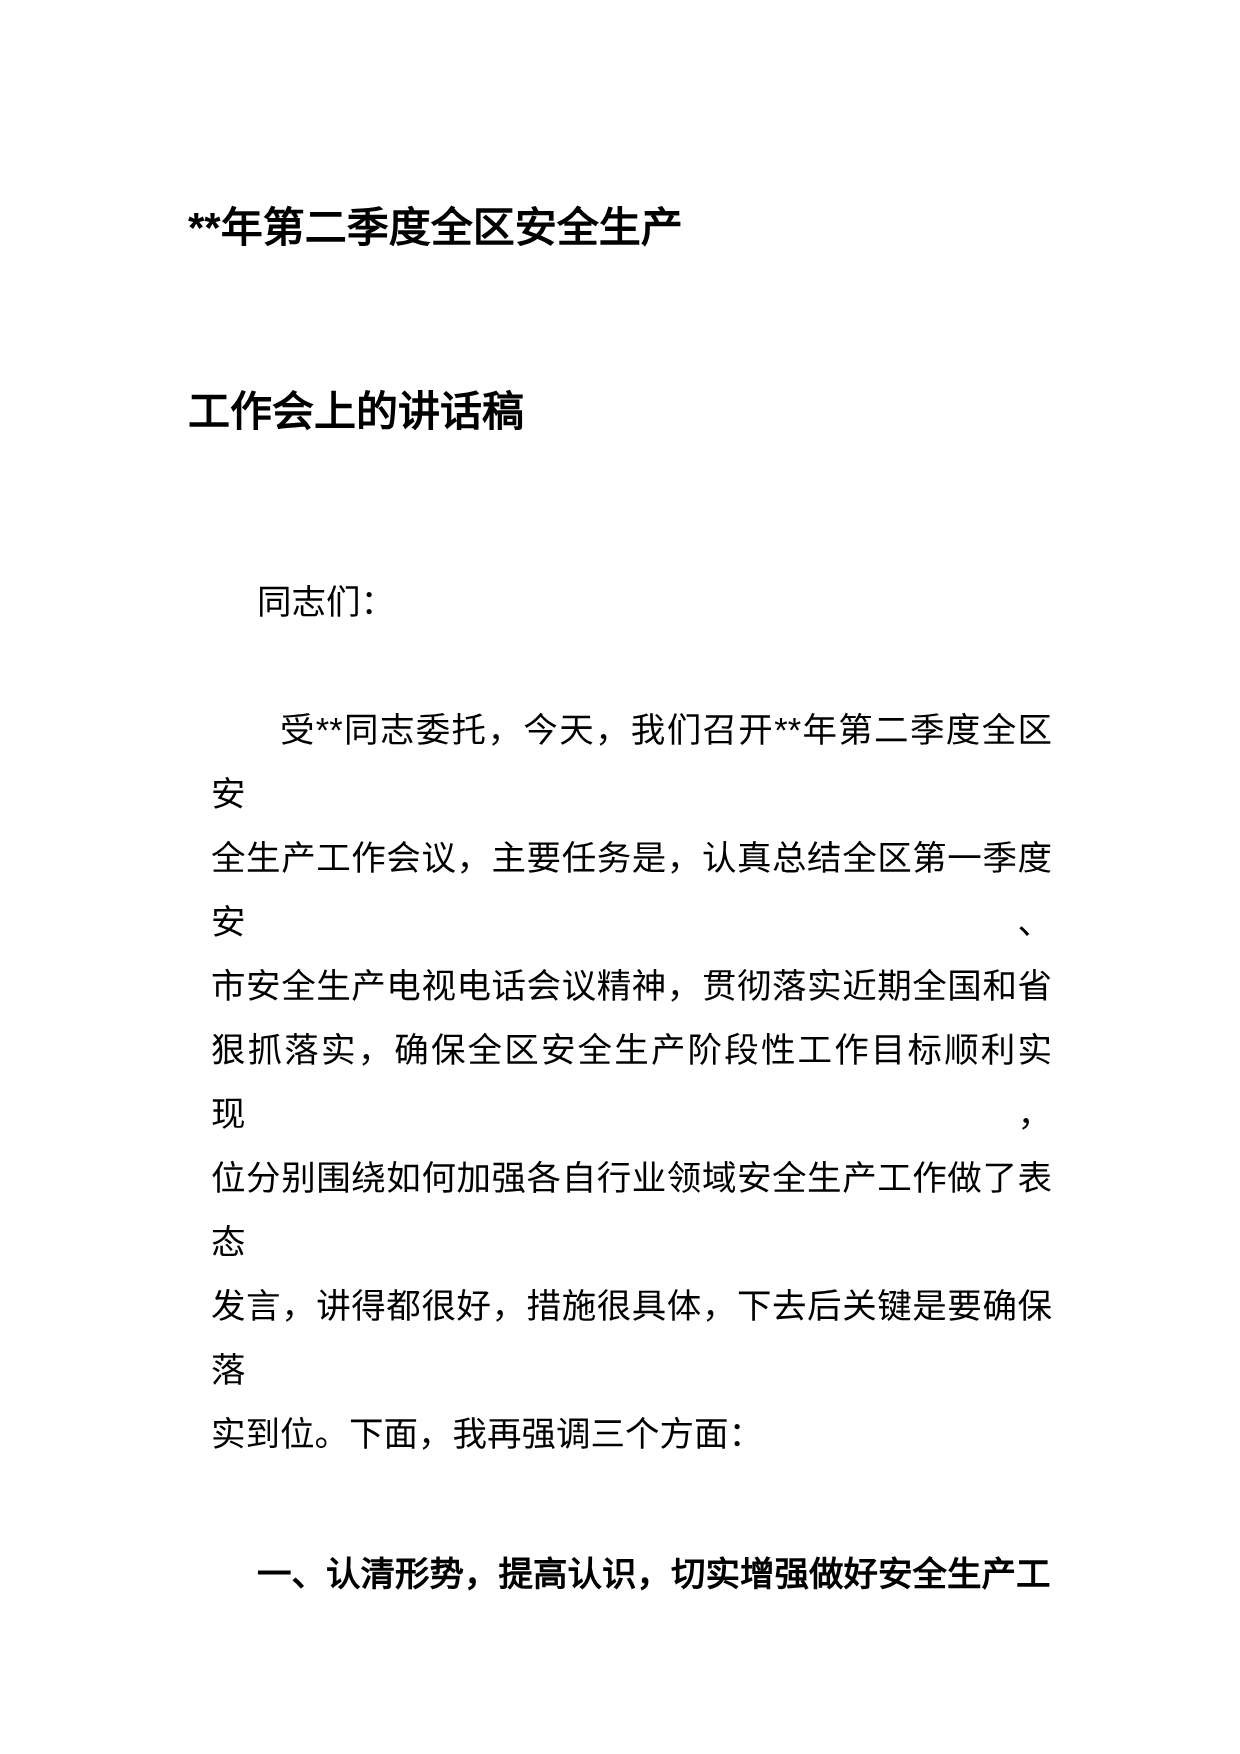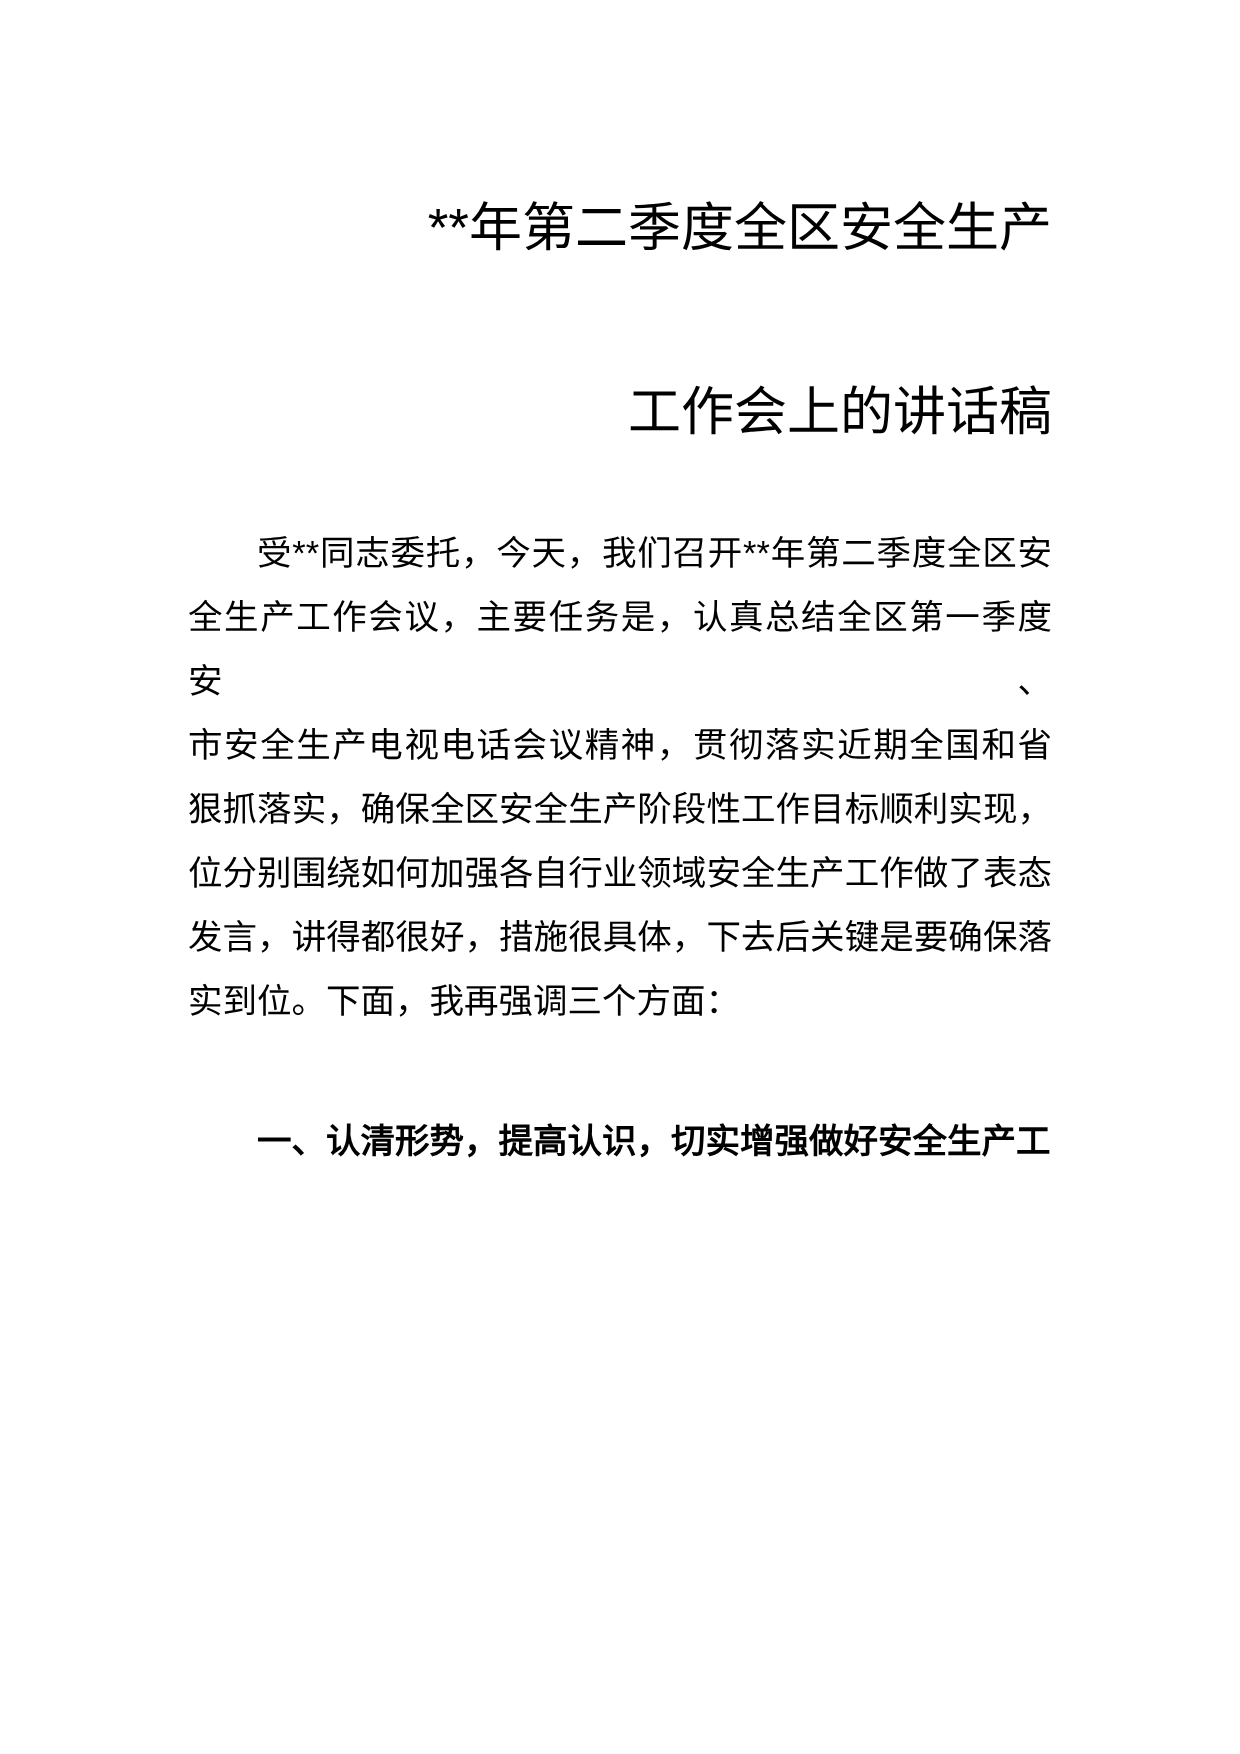--- a/index.html
+++ b/index.html
@@ -14,42 +14,43 @@
     margin: 0 auto;
     background: #ffffff;
     color: #000000;
     font-family: "Liberation Sans", "DejaVu Sans", sans-serif;
     box-sizing: border-box;
     padding: 0 188px;
     overflow: hidden;
   }
   .doc-title {
     margin: 0;
-    font-size: 53px;
-    font-weight: 400;
+    font-size: 42px;
+    font-weight: 700;
     line-height: 90px;
-    text-align: right;
+    text-align: left;
     letter-spacing: 0px;
     white-space: nowrap;
   }
   .doc-title.line1 {
     margin-top: 183px;
   }
   .doc-title.line2 {
     margin-top: 94px;
   }
   .salutation {
     margin: 113px 0 0 0;
     font-size: 34.5px;
     font-weight: 400;
     line-height: 64px;
     text-indent: 69px;
   }
   .paragraph {
     margin-top: 64px;
+    margin-left: 23px;
   }
   .para-line {
     font-size: 34.5px;
     font-weight: 400;
     line-height: 64px;
     text-align: justify;
     text-align-last: justify;
   }
   .para-line:first-child {
     text-indent: 69px;
@@ -69,20 +70,21 @@
 </style>
 </head>
 <body>
 
 <div class="page">
 
   <h1 class="doc-title line1">**年第二季度全区安全生产</h1>
 
   <h1 class="doc-title line2">工作会上的讲话稿</h1>
 
+  <p class="salutation">同志们：</p>
 
   <div class="paragraph">
       <div class="para-line">受**同志委托，今天，我们召开**年第二季度全区安</div>
       <div class="para-line">全生产工作会议，主要任务是，认真总结全区第一季度安、</div>
       <div class="para-line">市安全生产电视电话会议精神，贯彻落实近期全国和省</div>
       <div class="para-line">狠抓落实，确保全区安全生产阶段性工作目标顺利实现，</div>
       <div class="para-line">位分别围绕如何加强各自行业领域安全生产工作做了表态</div>
       <div class="para-line">发言，讲得都很好，措施很具体，下去后关键是要确保落</div>
       <div class="para-line">实到位。下面，我再强调三个方面：</div>
     </div>

